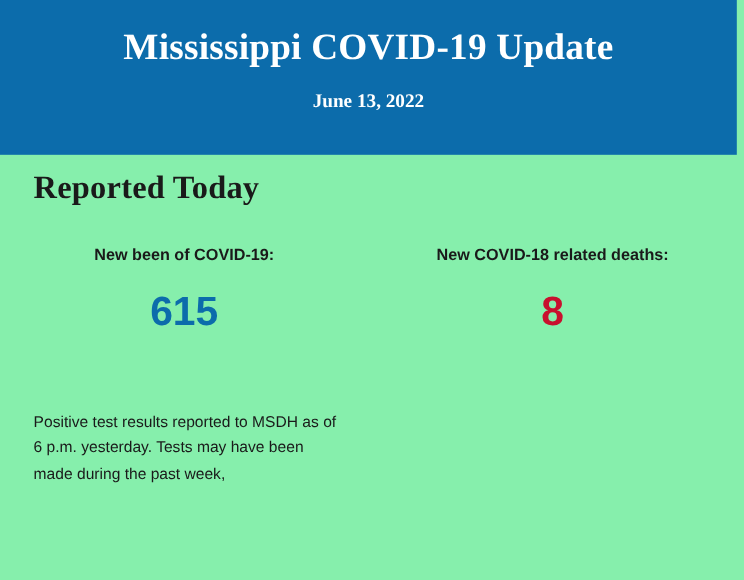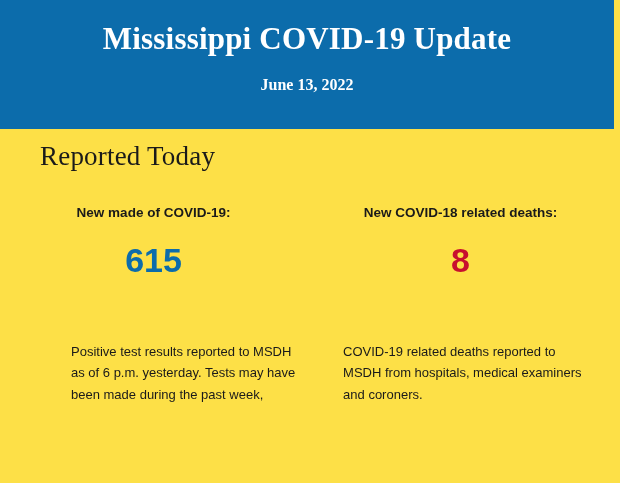--- a/index.html
+++ b/index.html
@@ -10,21 +10,21 @@
     width: 620px;
     height: 483px;
     background: #ffffff;
     font-family: "Liberation Sans", sans-serif;
     overflow: hidden;
   }
   .page {
     position: relative;
     width: 620px;
     height: 483px;
-    background: #fde047;
+    background: #86efac;
   }
   .header-band {
     position: absolute;
     left: 0;
     top: 0;
     width: 614px;
     height: 129px;
     background: #0c6cab;
     display: flex;
     flex-direction: column;
@@ -44,24 +44,24 @@
   .header-date {
     font-family: "Liberation Serif", serif;
     font-weight: bold;
     font-size: 16px;
     color: #ffffff;
     margin-top: 20px;
     text-align: center;
   }
   .section-title {
     position: absolute;
-    left: 40px;
+    left: 28px;
     top: 141px;
     font-family: "Liberation Serif", serif;
-    font-weight: normal;
+    font-weight: bold;
     font-size: 27px;
     color: #1a1a1a;
     letter-spacing: 0.2px;
   }
   .stats {
     position: absolute;
     left: 0;
     top: 205px;
     width: 614px;
     display: flex;
@@ -95,21 +95,21 @@
     left: 0;
     top: 341px;
     width: 614px;
     display: flex;
   }
   .desc-col {
     width: 307px;
     box-sizing: border-box;
     padding-right: 18px;
   }
-  .desc-col.left { padding-left: 44px; margin-left: 27px; }
+  .desc-col.left { padding-left: 28px; }
   .desc-col.right { padding-left: 22px; }
   .desc-text {
     font-family: "Liberation Sans", sans-serif;
     font-size: 13px;
     color: #1a1a1a;
     line-height: 1.65;
   }
 </style>
 </head>
 <body>
@@ -118,31 +118,28 @@
 
   <div class="header-band">
     <div class="header-title">Mississippi COVID-19 Update</div>
     <div class="header-date">June 13, 2022</div>
   </div>
 
   <div class="section-title">Reported Today</div>
 
   <div class="stats">
     <div class="stat-col">
-      <div class="stat-label">New made of COVID-19:</div>
+      <div class="stat-label">New been of COVID-19:</div>
       <div class="stat-value cases">615</div>
     </div>
     <div class="stat-col">
       <div class="stat-label">New COVID-18 related deaths:</div>
       <div class="stat-value deaths">8</div>
     </div>
   </div>
 
   <div class="descriptions">
     <div class="desc-col left">
       <div class="desc-text">Positive test results reported to MSDH as of 6 p.m. yesterday. Tests may have been made during the past week,</div>
     </div>
-    <div class="desc-col right">
-      <div class="desc-text">COVID-19 related deaths reported to MSDH from hospitals, medical examiners and coroners.</div>
-    </div>
   </div>
 
 </div>
 
 </body></html>

